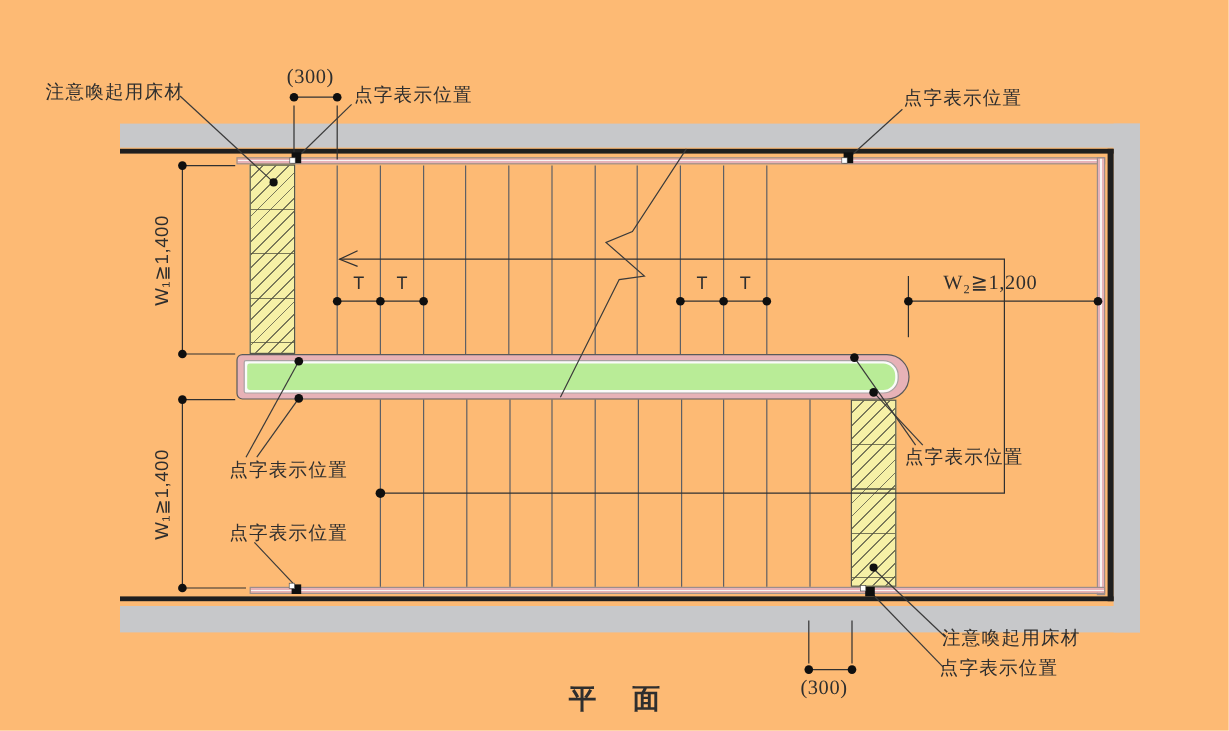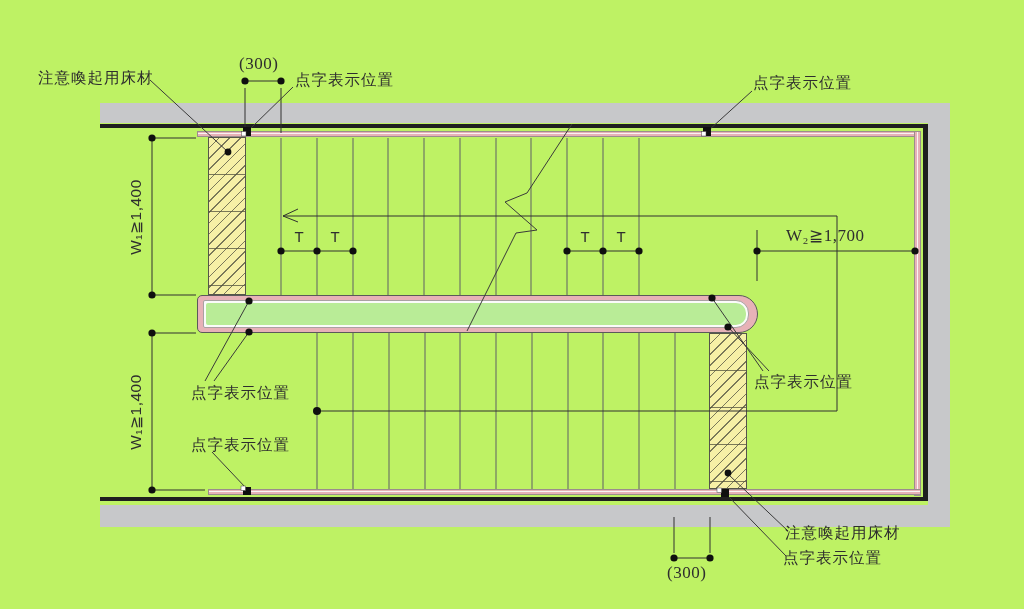--- a/index.html
+++ b/index.html
@@ -1,17 +1,17 @@
 <!DOCTYPE html>
 <html><head>
 <meta charset="utf-8">
 <style>
   html,body{margin:0;padding:0;background:#ffffff;}
   #stage{
-    position:relative;width:1024px;height:609px;background:#bef264;overflow:hidden;
+    position:relative;width:1024px;height:609px;background:#fdba74;overflow:hidden;
     font-family:"Liberation Sans","DejaVu Sans",sans-serif;color:var(--ink,#2e2e2e);
   }
   
   .wall{position:absolute;background:var(--wall,#c7c8ca);}
   .wall-edge{position:absolute;background:var(--wall_edge,#1f1f1f);}
   
   .rail{position:absolute;border:1px solid var(--rail_stroke,#9b8d8d);box-sizing:border-box;}
   .rail.h{background:linear-gradient(to bottom,var(--rail,#e7b2b7) 0 35%,var(--rail_light,#f8f4f3) 35% 62%,var(--rail,#e7b2b7) 62% 100%);}
   .rail.v{background:linear-gradient(to right,var(--rail,#e7b2b7) 0 35%,var(--rail_light,#f8f4f3) 35% 62%,var(--rail,#e7b2b7) 62% 100%);}
   
@@ -194,22 +194,23 @@
   <div class="lbl" style="left:295px;top:72px;">点字表示位置</div>
   <div class="lbl" style="left:753px;top:75px;">点字表示位置</div>
   <div class="lbl" style="left:191px;top:385px;">点字表示位置</div>
   <div class="lbl" style="left:754px;top:374px;">点字表示位置</div>
   <div class="lbl" style="left:191px;top:437px;">点字表示位置</div>
   <div class="lbl" style="left:785px;top:525px;">注意喚起用床材</div>
   <div class="lbl" style="left:783px;top:550px;">点字表示位置</div>
 
   <div class="dimtxt" style="left:239px;top:55px;">(300)</div>
   <div class="dimtxt" style="left:667px;top:564px;">(300)</div>
-  <div class="dimtxt" style="left:786px;top:227px;">W₂≧1,700</div>
+  <div class="dimtxt" style="left:786px;top:227px;">W₂≧1,200</div>
   <div class="w1txt" style="left:136px;top:217px;">W₁≧1,400</div>
   <div class="w1txt" style="left:136px;top:412px;">W₁≧1,400</div>
 
   <div class="ttxt" style="left:299px;top:236px;">T</div>
   <div class="ttxt" style="left:335px;top:236px;">T</div>
   <div class="ttxt" style="left:585px;top:236px;">T</div>
   <div class="ttxt" style="left:621px;top:236px;">T</div>
 
+  <div class="title">平面</div>
 </div>
 
 </body></html>

